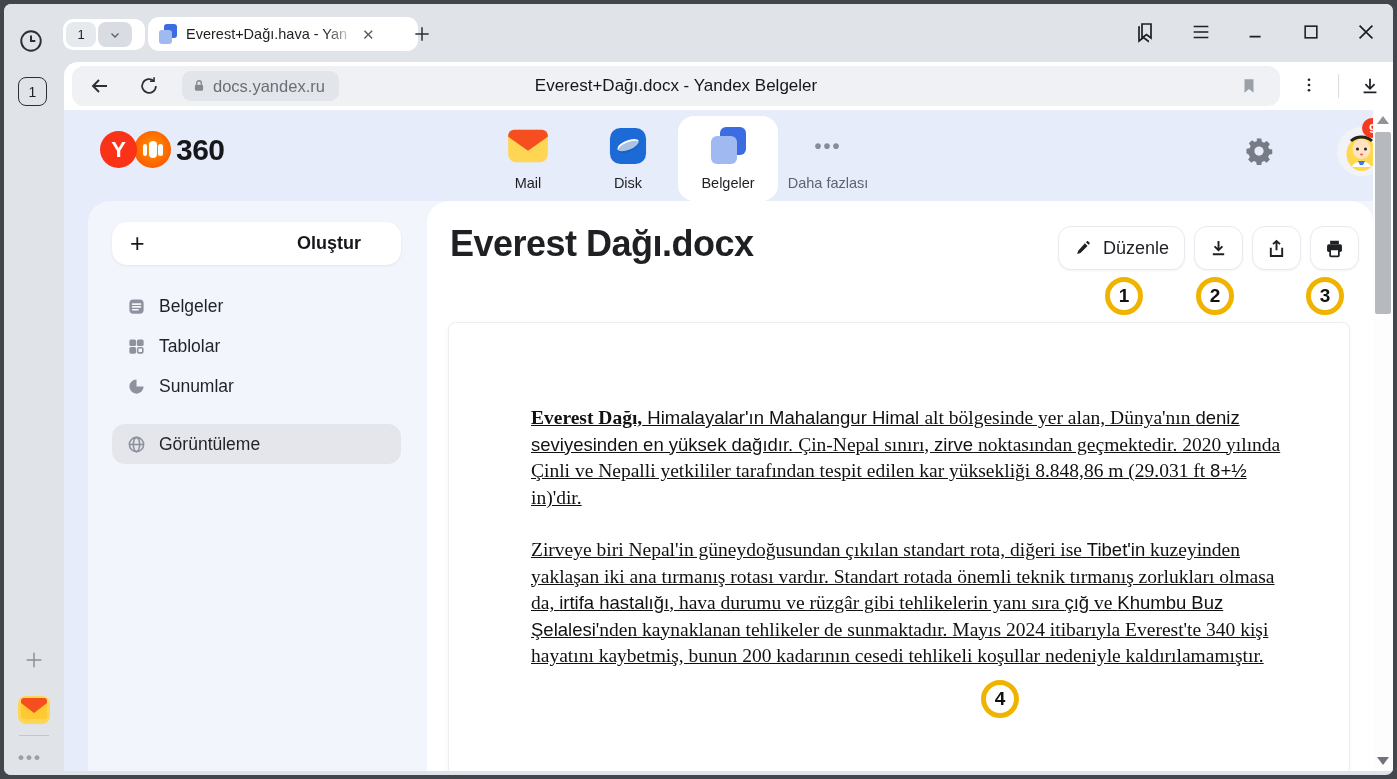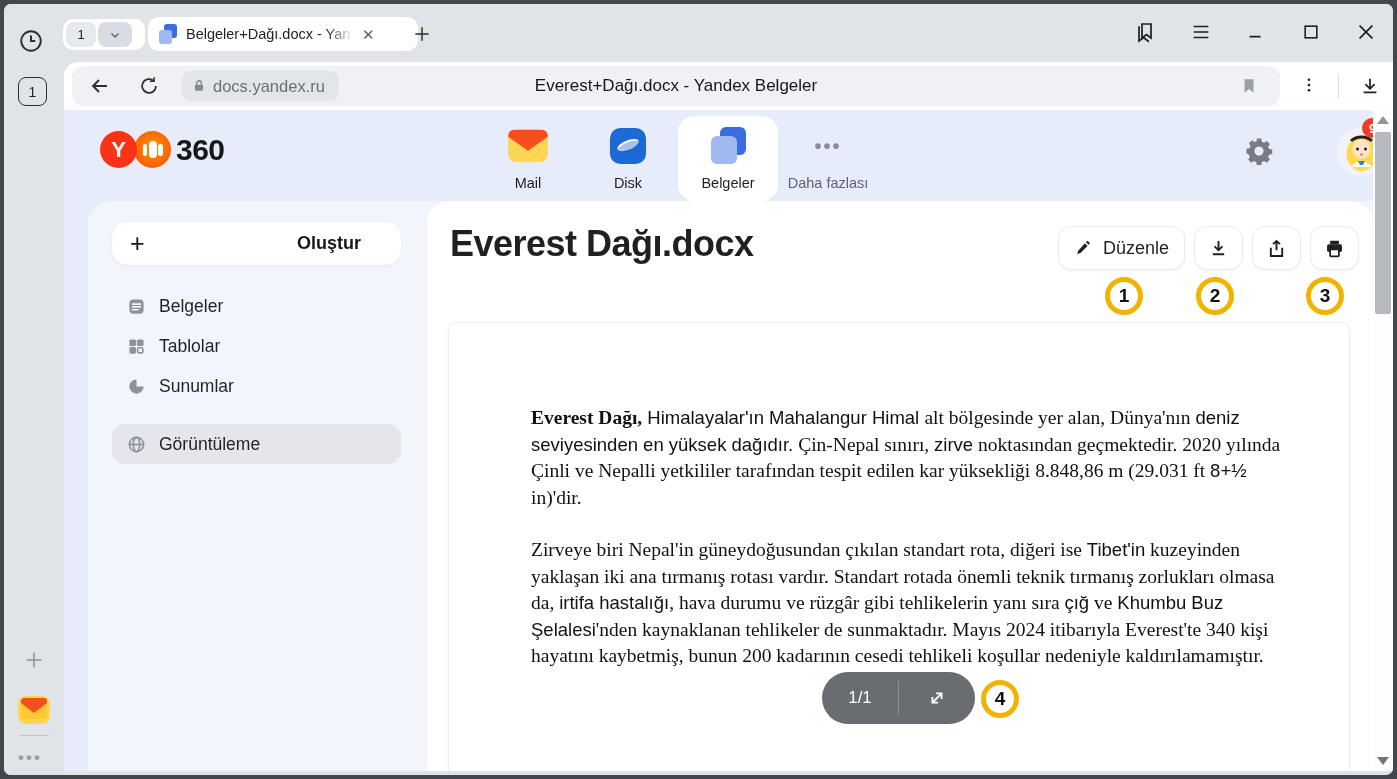--- a/index.html
+++ b/index.html
@@ -95,21 +95,21 @@
   .doc-title{left:386px;top:113px;font-size:36px;font-weight:bold;color:#1f2024;letter-spacing:-.5px;}
   .actions{left:994px;top:116px;display:flex;gap:9px;}
   .btn{background:#fff;border:1px solid #e8eaee;box-shadow:0 1px 2px rgba(40,50,80,.06);
     border-radius:13px;height:42px;display:flex;align-items:center;justify-content:center;}
   .btn-edit{width:125px;gap:10px;font-size:18px;color:#1f2024;}
   .btn-sq{width:47px;color:#1f2024;}
 
   .doc-card{left:384px;top:212px;width:900px;height:452px;background:#fff;border:1px solid #eceef1;
     border-radius:8px;box-shadow:0 1px 4px rgba(40,50,80,.05);}
   .doc-text{position:absolute;left:82px;top:82px;width:752px;
-    font-family:"Liberation Serif",serif;font-size:19.5px;line-height:26.5px;color:#111;}
+    font-family:"Liberation Serif",serif;font-size:19.5px;line-height:26.5px;color:#111;text-decoration:underline;}
   .doc-text p{margin:0 0 26px 0;}
   .seg-sans{font-family:"Liberation Sans",sans-serif;font-size:18.5px;}
   .seg-bold{font-weight:bold;}
 
   .pager{left:758px;top:562px;width:153px;height:52px;background:#696c70;border-radius:26px;
     display:flex;align-items:center;color:#fff;}
   .pager-label{width:76px;text-align:center;font-size:17px;}
   .pager-div{width:1px;height:34px;background:#8d8f93;}
   .pager-expand{flex:1;display:flex;align-items:center;justify-content:center;}
 
@@ -145,21 +145,21 @@
         <svg width="12" height="12" viewBox="0 0 24 24" fill="none" stroke="currentColor" stroke-width="2.6">
             <path d="M5 9l7 7 7-7"></path>
           </svg>
       </div>
     </div>
     <div class="abs tab">
       <div class="docs-ico" style="width:20px;height:20px;">
         <div class="b" style="width:13px;height:14px;right:1px;top:0;border-radius:3px;"></div>
         <div class="f" style="width:13px;height:14px;left:1px;bottom:0;border-radius:3px;"></div>
       </div>
-      <div class="tab-title">Belgeler+Dağı.docx - Yan</div>
+      <div class="tab-title">Everest+Dağı.hava - Yan</div>
       <div class="tab-close">✕</div>
     </div>
     <div class="abs newtab-btn">
       <svg width="20" height="20" viewBox="0 0 24 24" fill="none" stroke="currentColor" stroke-width="1.8">
           <path d="M12 4v16M4 12h16"></path>
         </svg>
     </div>
 
     <div class="abs winctl" style="left:1128px;">
       <svg width="24" height="24" viewBox="0 0 24 24" fill="none" stroke="currentColor" stroke-width="1.7">
@@ -399,29 +399,20 @@
       <div class="doc-text">
         <p>
           <span class="seg-bold">Everest Dağı,</span><span class="seg-sans"> Himalayalar'ın Mahalangur Himal </span><span>alt bölgesinde yer alan, Dünya'nın </span><span class="seg-sans">deniz seviyesinden en yüksek dağıdır.</span><span> Çin-Nepal sınırı, </span><span class="seg-sans">zirve</span><span> noktasından geçmektedir. 2020 yılında Çinli ve Nepalli yetkililer tarafından tespit edilen kar yüksekliği 8.848,86 m (29.031 ft </span><span class="seg-sans">8+½</span><span> in)'dir.</span>
         </p>
         <p>
           <span>Zirveye biri Nepal'in güneydoğusundan çıkılan standart rota, diğeri ise </span><span class="seg-sans">Tibet'in</span><span> kuzeyinden yaklaşan iki ana tırmanış rotası vardır. Standart rotada önemli teknik tırmanış zorlukları olmasa da, </span><span class="seg-sans">irtifa hastalığı</span><span>, hava durumu ve rüzgâr gibi tehlikelerin yanı sıra </span><span class="seg-sans">çığ</span><span> ve </span><span class="seg-sans">Khumbu Buz Şelalesi</span><span>'nden kaynaklanan tehlikeler de sunmaktadır. Mayıs 2024 itibarıyla Everest'te 340 kişi hayatını kaybetmiş, bunun 200 kadarının cesedi tehlikeli koşullar nedeniyle kaldırılamamıştır.</span>
         </p>
       </div>
     </div>
 
-    <div class="abs pager">
-      <div class="pager-label">1/1</div>
-      <div class="pager-div"></div>
-      <div class="pager-expand">
-        <svg width="22" height="22" viewBox="0 0 24 24" fill="none" stroke="#fff" stroke-width="2">
-          <path d="M7 17L17 7M11 7h6v6M13 17H7v-6"></path>
-          </svg>
-      </div>
-    </div>
   </div>
 
   <div id="scrollbar">
     <div class="sb-up"></div>
     <div class="sb-thumb"></div>
     <div class="sb-down"></div>
   </div>
 
   <div class="ann" style="left:1101px;top:273px;">1</div>
   <div class="ann" style="left:1192px;top:273px;">2</div>

